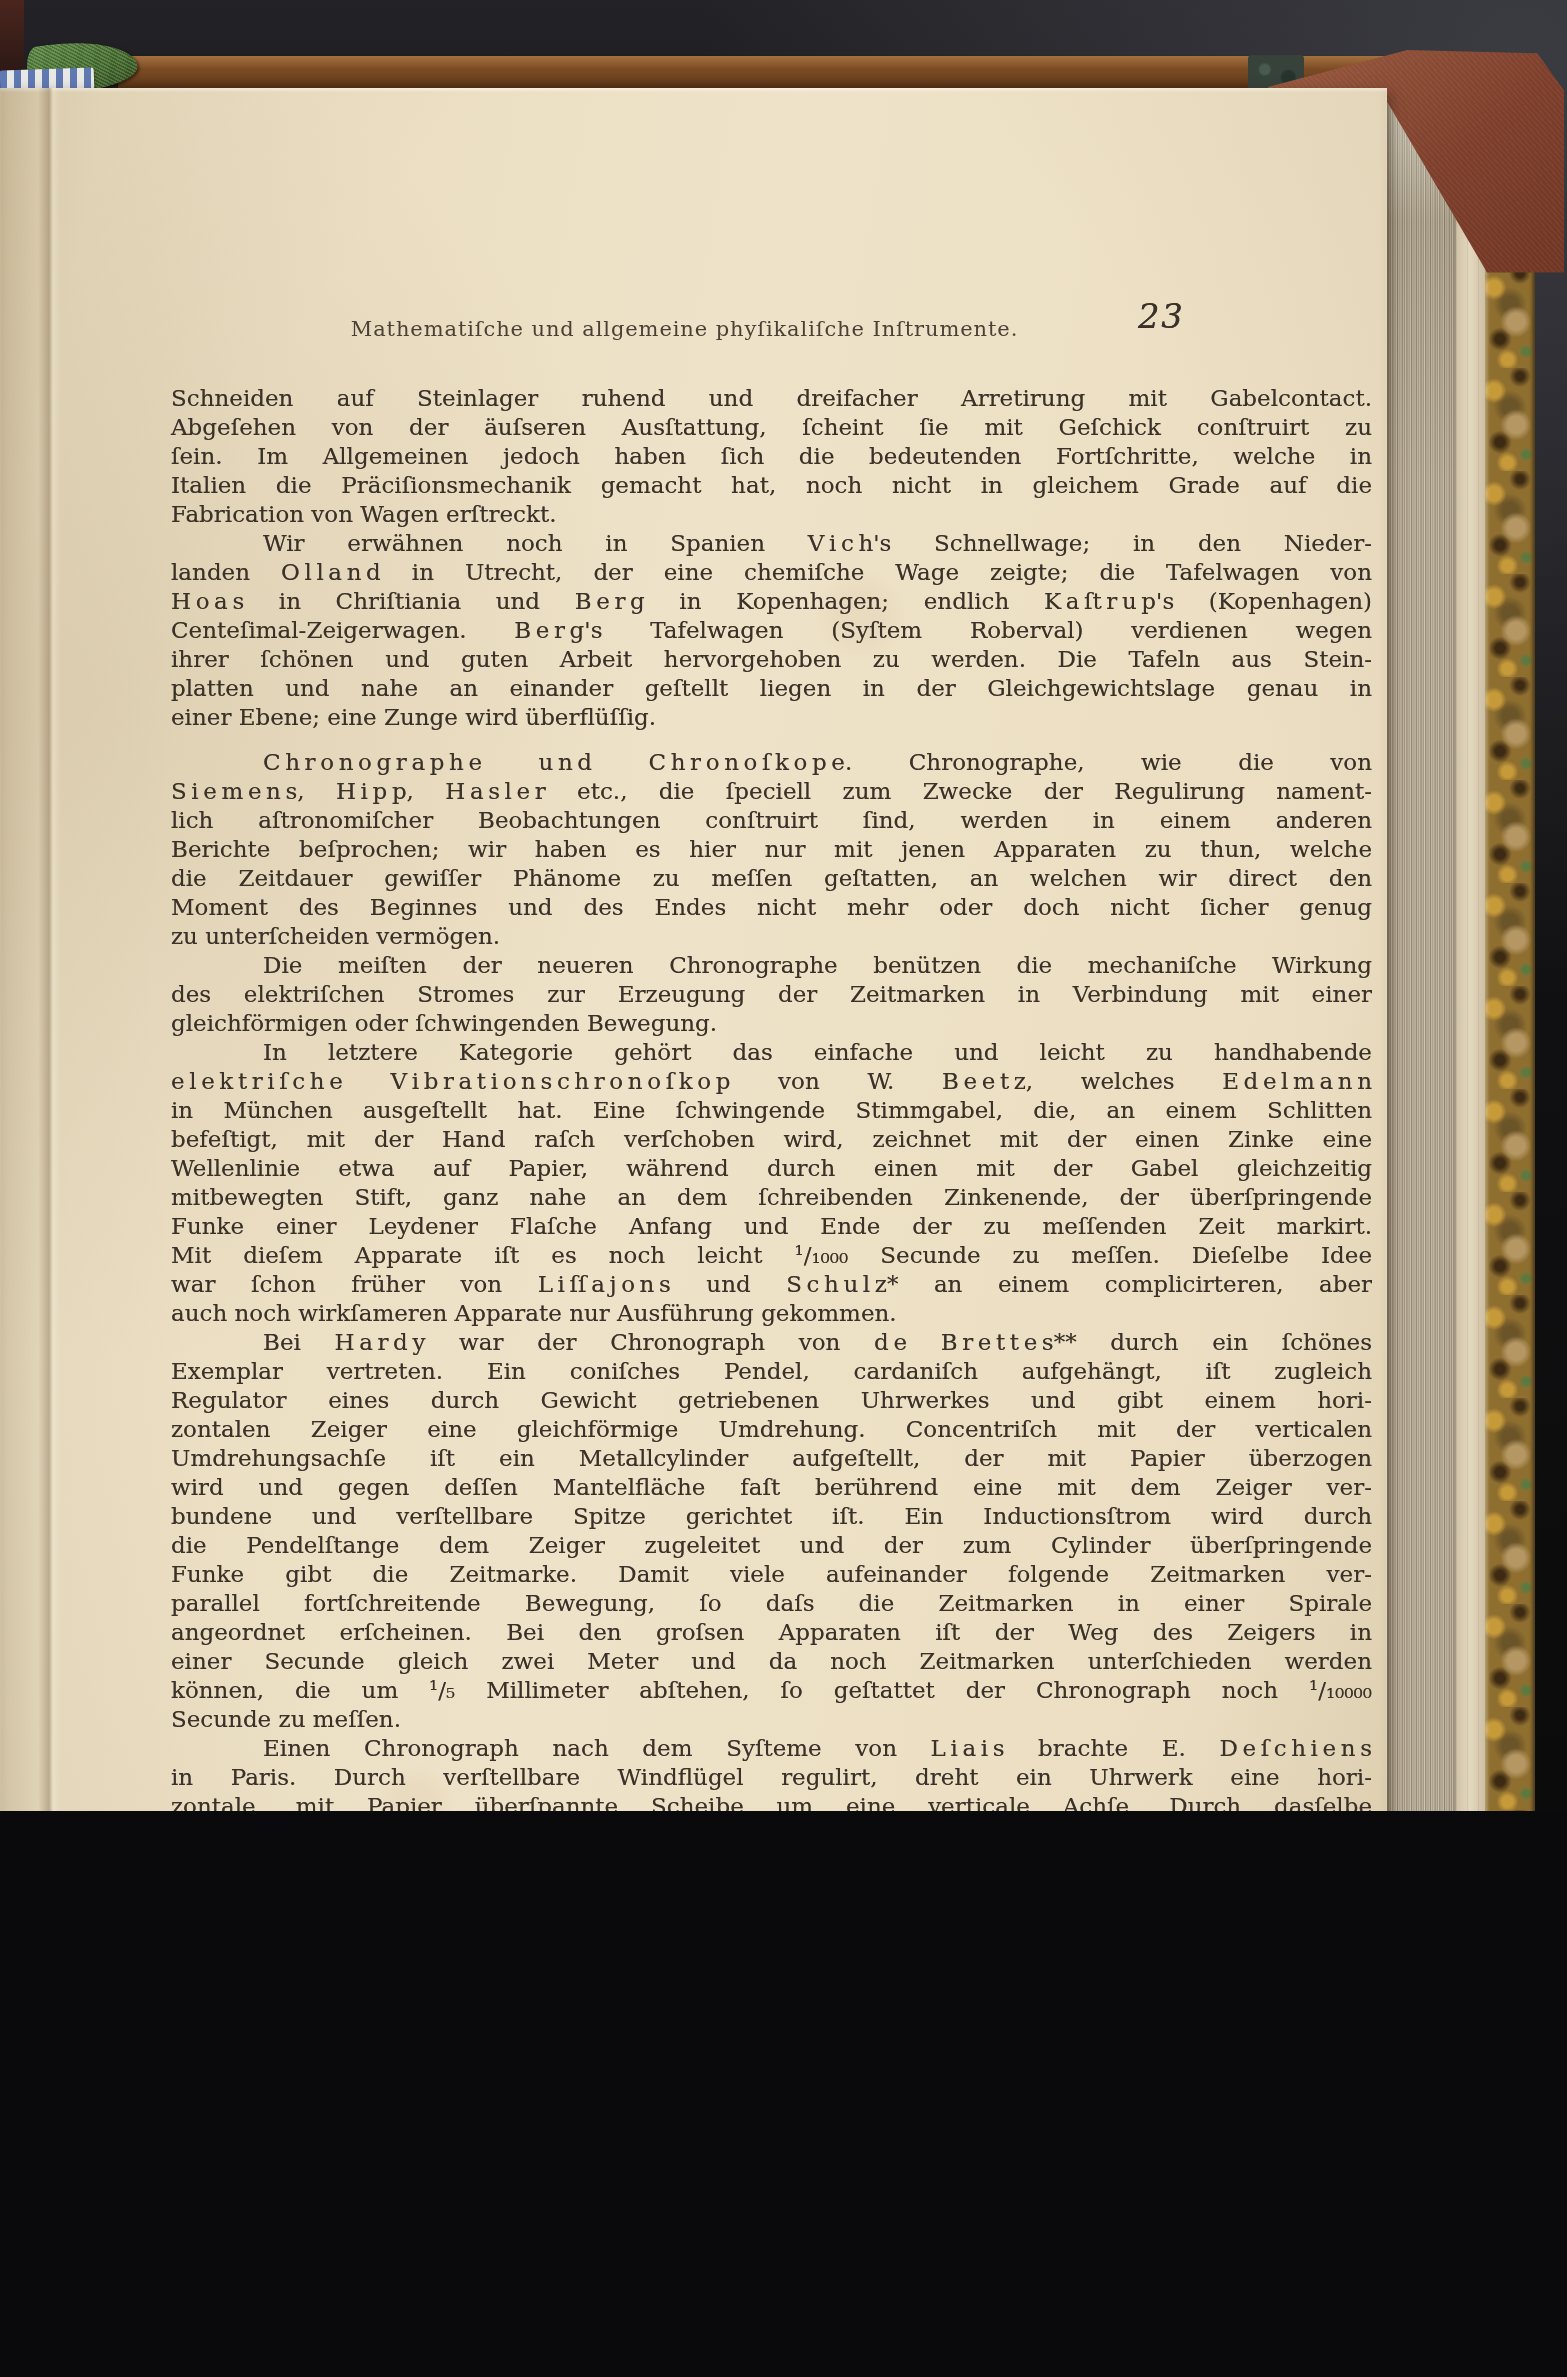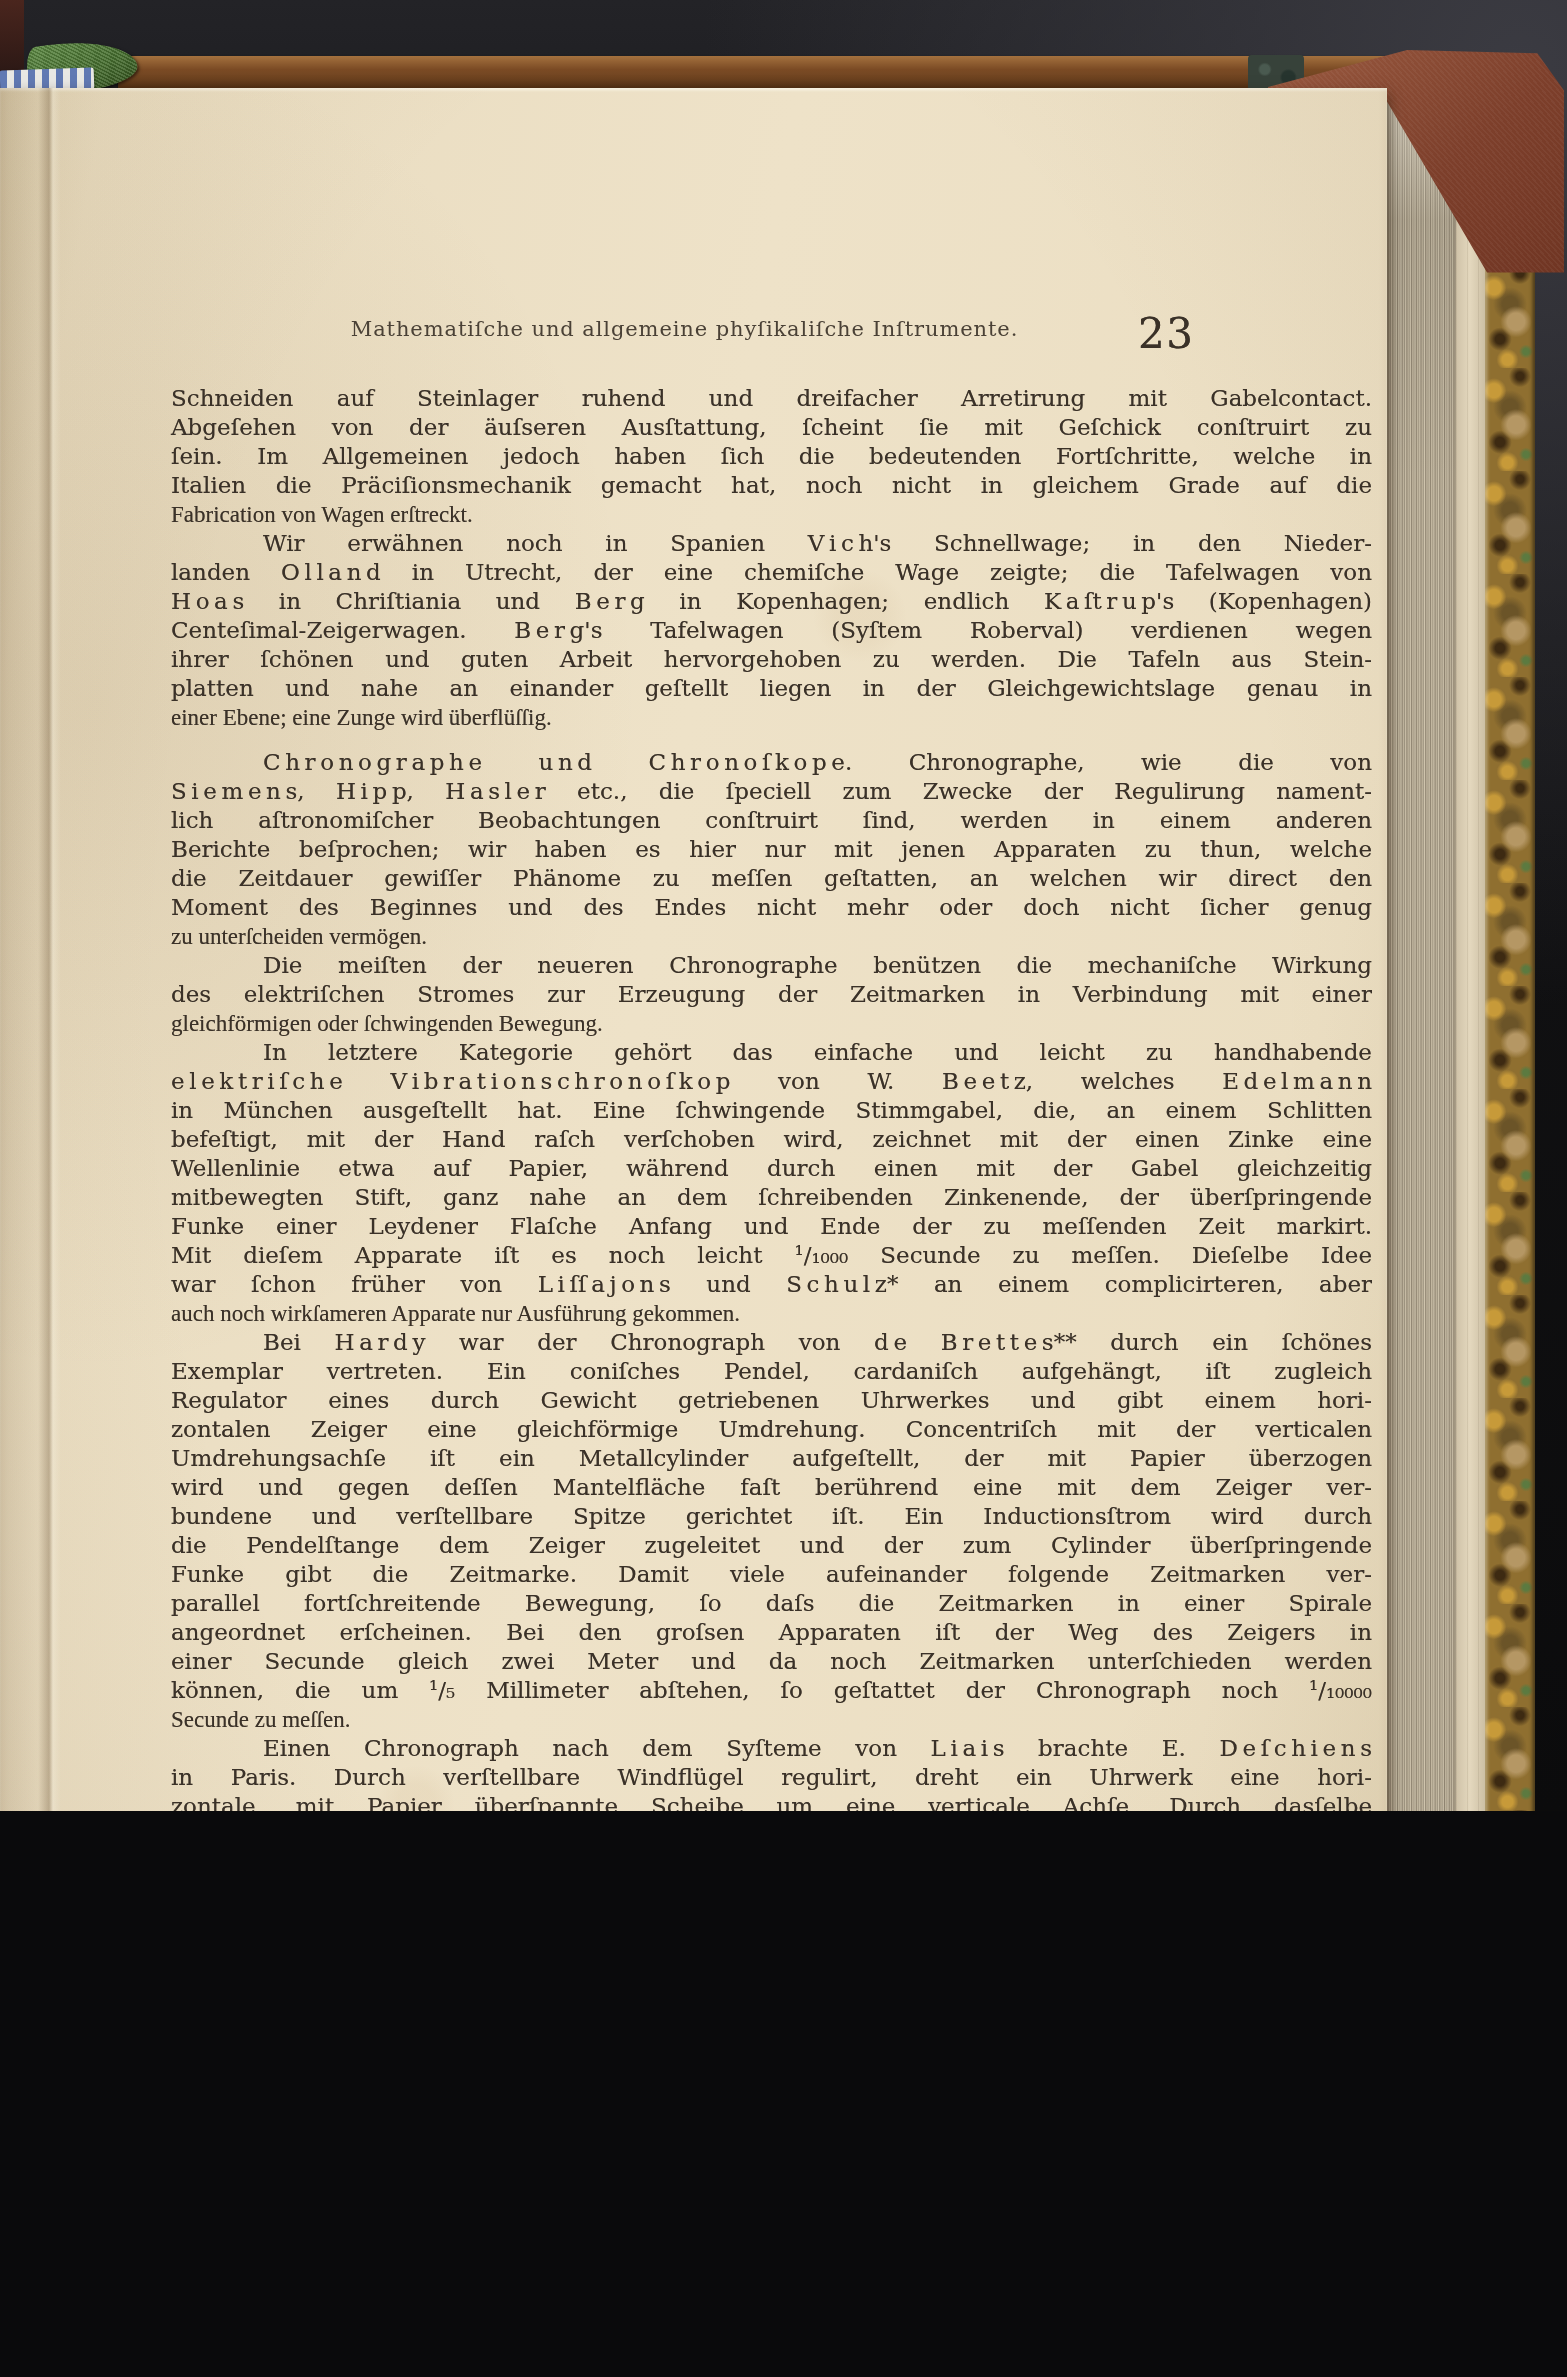--- a/index.html
+++ b/index.html
@@ -83,26 +83,26 @@
     box-shadow:inset 0 2.4px 2.4px rgba(255,255,250,.5), inset 0 -9.4px 15.7px -9.4px rgba(80,50,20,.4),
       7.8px 0 12.5px -6.3px rgba(40,25,10,.55);}
   .page::before{content:"";position:absolute;left:0;top:0;width:94px;height:100%;
     background:linear-gradient(90deg,rgba(100,75,40,.14) 0px,rgba(100,75,40,.03) 38px,rgba(90,65,35,.30) 49px,rgba(255,253,240,.30) 53px,rgba(255,255,255,0) 61px);}
   .page::after{content:"";position:absolute;inset:0;
     background:radial-gradient(ellipse at 52% 42%, rgba(0,0,0,0) 55%, rgba(110,85,45,.10) 100%);}
 
   
   .header-row{position:absolute;left:171px;top:317px;width:1027px;z-index:6;text-align:center;
     font-size:21px;letter-spacing:0.9px;color:var(--ink-light);}
-  .page-number{position:absolute;left:1138px;top:309px;z-index:6;font-size:42px;letter-spacing:1.6px;color:var(--ink);
-    text-shadow:0 0 0.5px rgba(58,49,40,.8);}
+  .page-number{position:absolute;left:1138px;top:296px;z-index:6;font-size:34px;letter-spacing:1.6px;color:var(--ink);
+    text-shadow:0 0 0.5px rgba(58,49,40,.8);font-style:italic;}
   .text-block{position:absolute;left:171px;top:384px;width:1201px;z-index:6;
     font-size:23px;color:var(--ink);text-shadow:0 0 0.5px rgba(58,49,40,.55);}
   .text-block .line{line-height:29px;text-align:justify;text-align-last:justify;white-space:normal;}
-  .text-block .line.last{text-align-last:left;font-family:Liberation Serif, serif;}
+  .text-block .line.last{text-align-last:left;}
   .text-block .line.indent{text-indent:92px;}
   .text-block .line.gap{margin-top:16px;}
   .footnote-rule{position:absolute;left:166px;top:1922px;width:154px;height:3.9px;z-index:6;
     background:var(--ink);transform:rotate(-.4deg);border-radius:1.6px;}
   .footnotes{position:absolute;left:240px;top:1936px;z-index:6;font-size:13px;line-height:27.4px;
     color:var(--ink);text-shadow:0 0 0.4px rgba(58,49,40,.5);}
   .footnotes .footnote{padding-left:7.8px;}
   .footnotes .footnote.fn1{padding-left:16.5px;}
 </style>
 </head>

